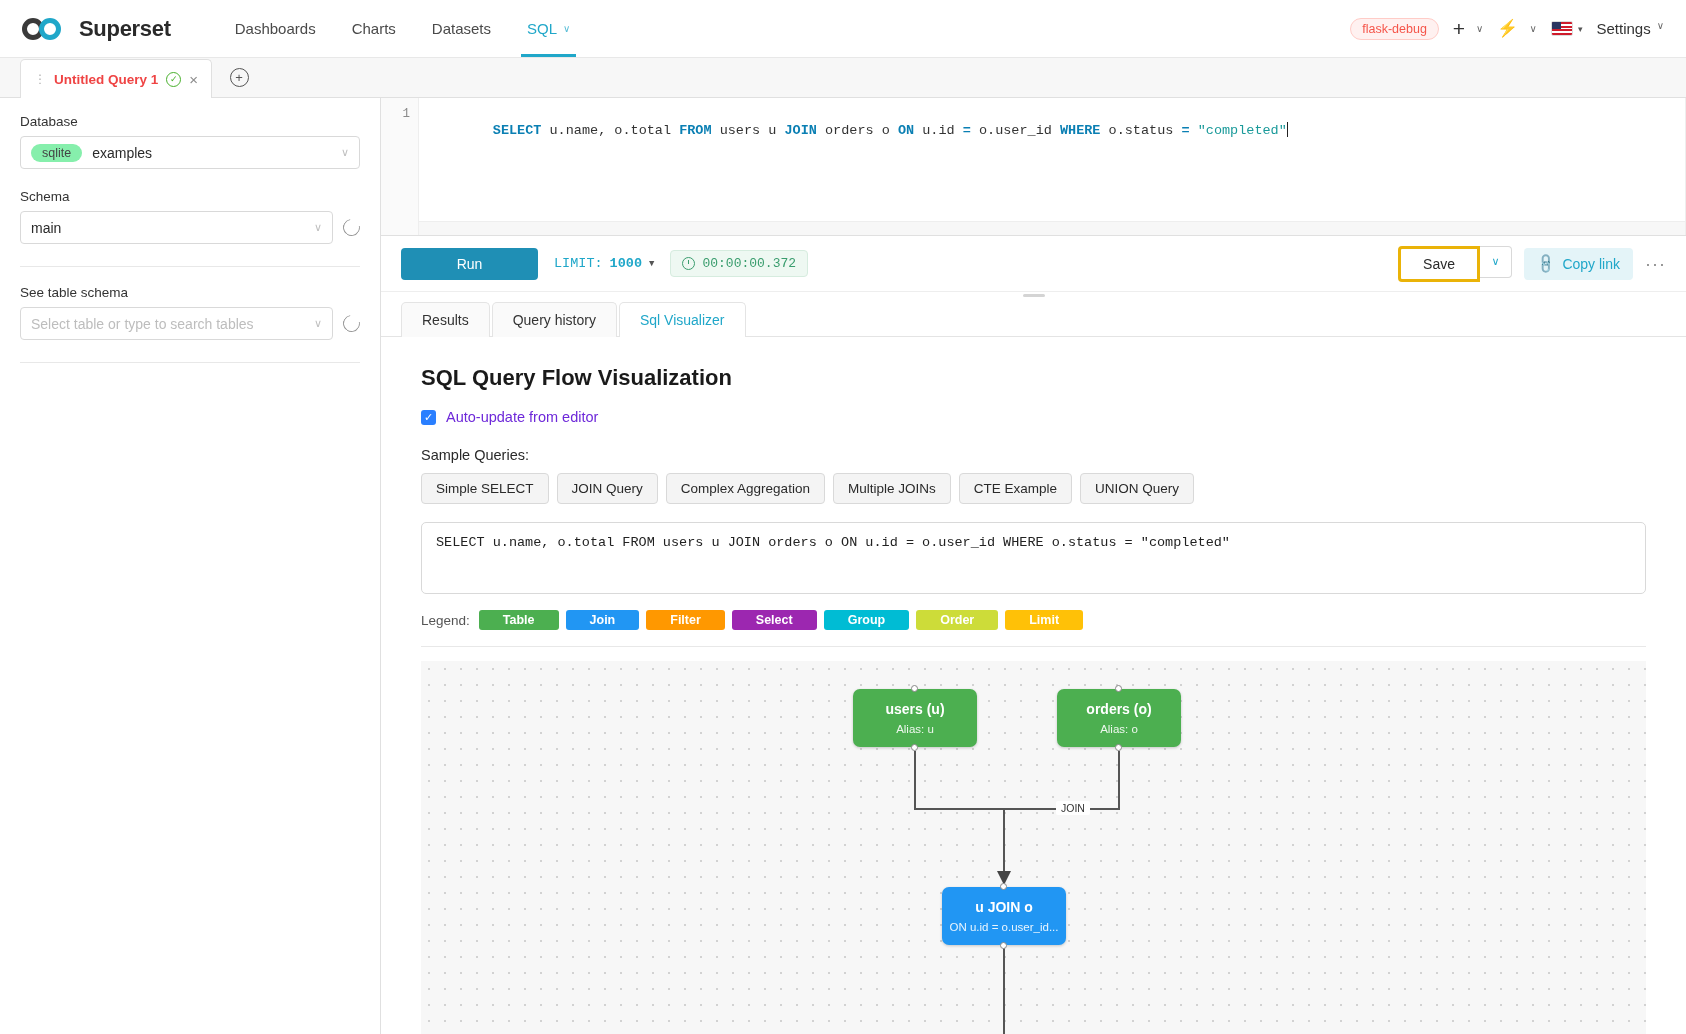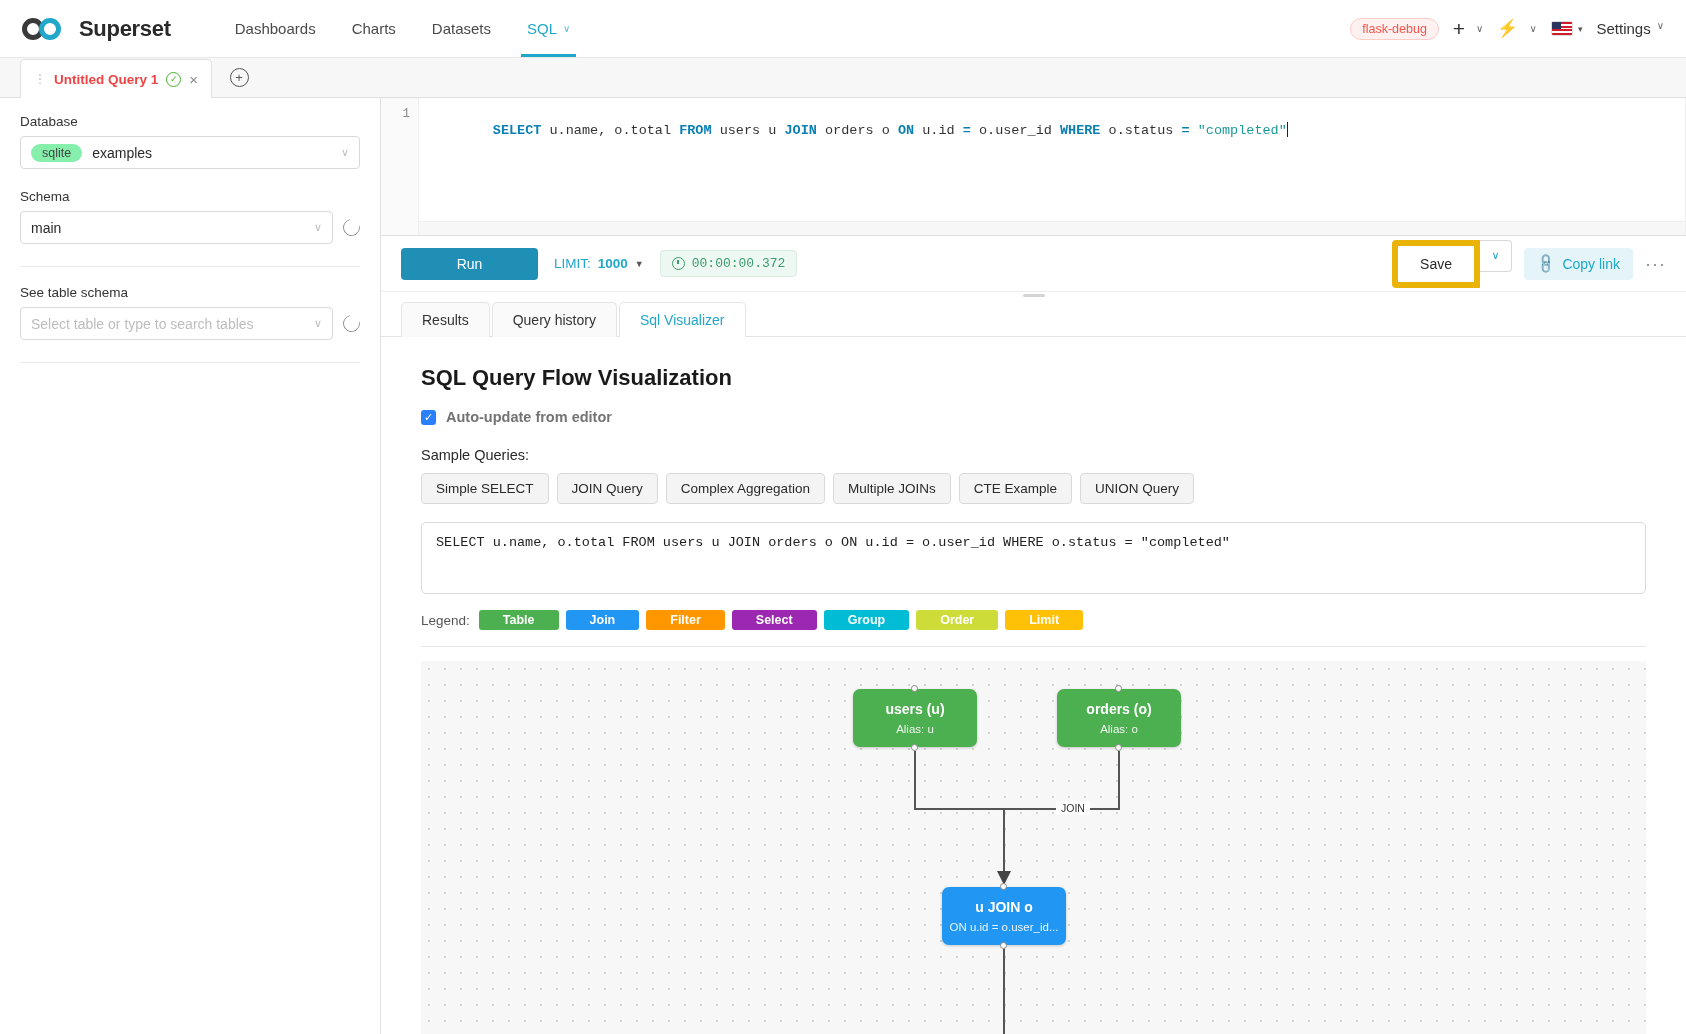--- a/index.html
+++ b/index.html
@@ -149,39 +149,39 @@
 
   .toolbar {
     height: 56px; display: flex; align-items: center; padding: 0 20px; gap: 16px;
     border-bottom: 1px solid #eee; position: relative;
   }
   .run-btn {
     width: 137px; height: 32px; background: #1f8fb5; color: #fff; border: none;
     border-radius: 4px; font-size: 14px; cursor: pointer;
     font-family: "Liberation Sans", sans-serif;
   }
-  .limit-ctl { color: #20a7c9; font-size: 13.5px; display: flex; align-items: center; gap: 7px; cursor: pointer; }
+  .limit-ctl { color: #20a7c9; font-size: 13.5px; display: flex; align-items: center; gap: 7px; cursor: pointer; font-family: Liberation Mono, monospace; }
   .limit-ctl b { font-weight: bold; }
   .timer-badge {
     background: #eef8f2; border: 1px solid #d6ecdf; color: #3a9d6e; border-radius: 4px;
     padding: 5px 11px; font-size: 13px; display: flex; align-items: center; gap: 7px;
     font-family: "Liberation Mono", monospace;
   }
   .clock-icon {
     width: 13px; height: 13px; border: 1.4px solid #3a9d6e; border-radius: 50%;
     position: relative; flex-shrink: 0;
   }
   .clock-icon::after {
     content: ""; position: absolute; left: 4.5px; top: 2px; width: 1.3px; height: 4px;
     background: #3a9d6e;
   }
   .toolbar-right { margin-left: auto; display: flex; align-items: center; gap: 12px; }
   .save-group { display: flex; }
   .save-btn {
-    height: 48px; padding: 0 22px; border: 6px solid #eab308; background: #fff;
+    height: 36px; padding: 0 22px; border: 3px solid #eab308; background: #fff;
     border-radius: 4px 0 0 4px; font-size: 14px; cursor: pointer; color: #2a2a2a;
     font-family: "Liberation Sans", sans-serif;
   }
   .save-caret {
     height: 32px; width: 32px; border: 1px solid #d9d9d9; border-left: none;
     background: #fff; border-radius: 0 4px 4px 0; cursor: pointer;
     display: flex; align-items: center; justify-content: center; color: #20a7c9; font-size: 11px;
   }
   .copy-link-btn {
     height: 32px; padding: 0 13px; background: #e4f4f8; color: #20a7c9; border: none;
@@ -212,21 +212,21 @@
   
   .viz-scroll { flex: 1; overflow: hidden; }
   .viz { padding: 28px 40px 0 40px; }
   .viz-title { font-size: 22px; font-weight: bold; color: #1a1a1a; margin: 0 0 18px 0; }
   .auto-row { display: flex; align-items: center; gap: 10px; margin-bottom: 22px; }
   .checkbox {
     width: 15px; height: 15px; border-radius: 3px; background: #2a7fff;
     display: flex; align-items: center; justify-content: center;
     color: #fff; font-size: 11px; cursor: pointer; flex-shrink: 0;
   }
-  .auto-label { font-size: 14.5px; color: #737373; font-weight: bold; }
+  .auto-label { font-size: 14.5px; color: #6d28d9; }
   .samples-label { font-size: 14.5px; color: #2a2a2a; margin-bottom: 10px; }
   .sample-btns { display: flex; gap: 8px; margin-bottom: 18px; flex-wrap: wrap; }
   .sample-btn {
     border: 1px solid #d9d9d9; background: #f4f4f4; border-radius: 4px;
     padding: 7px 14px; font-size: 13.5px; color: #2a2a2a; cursor: pointer;
     font-family: "Liberation Sans", sans-serif;
   }
   .sql-textarea {
     width: 100%; height: 72px; border: 1px solid #d9d9d9; border-radius: 5px;
     padding: 12px 14px; font-family: "Liberation Mono", monospace; font-size: 13.5px;

